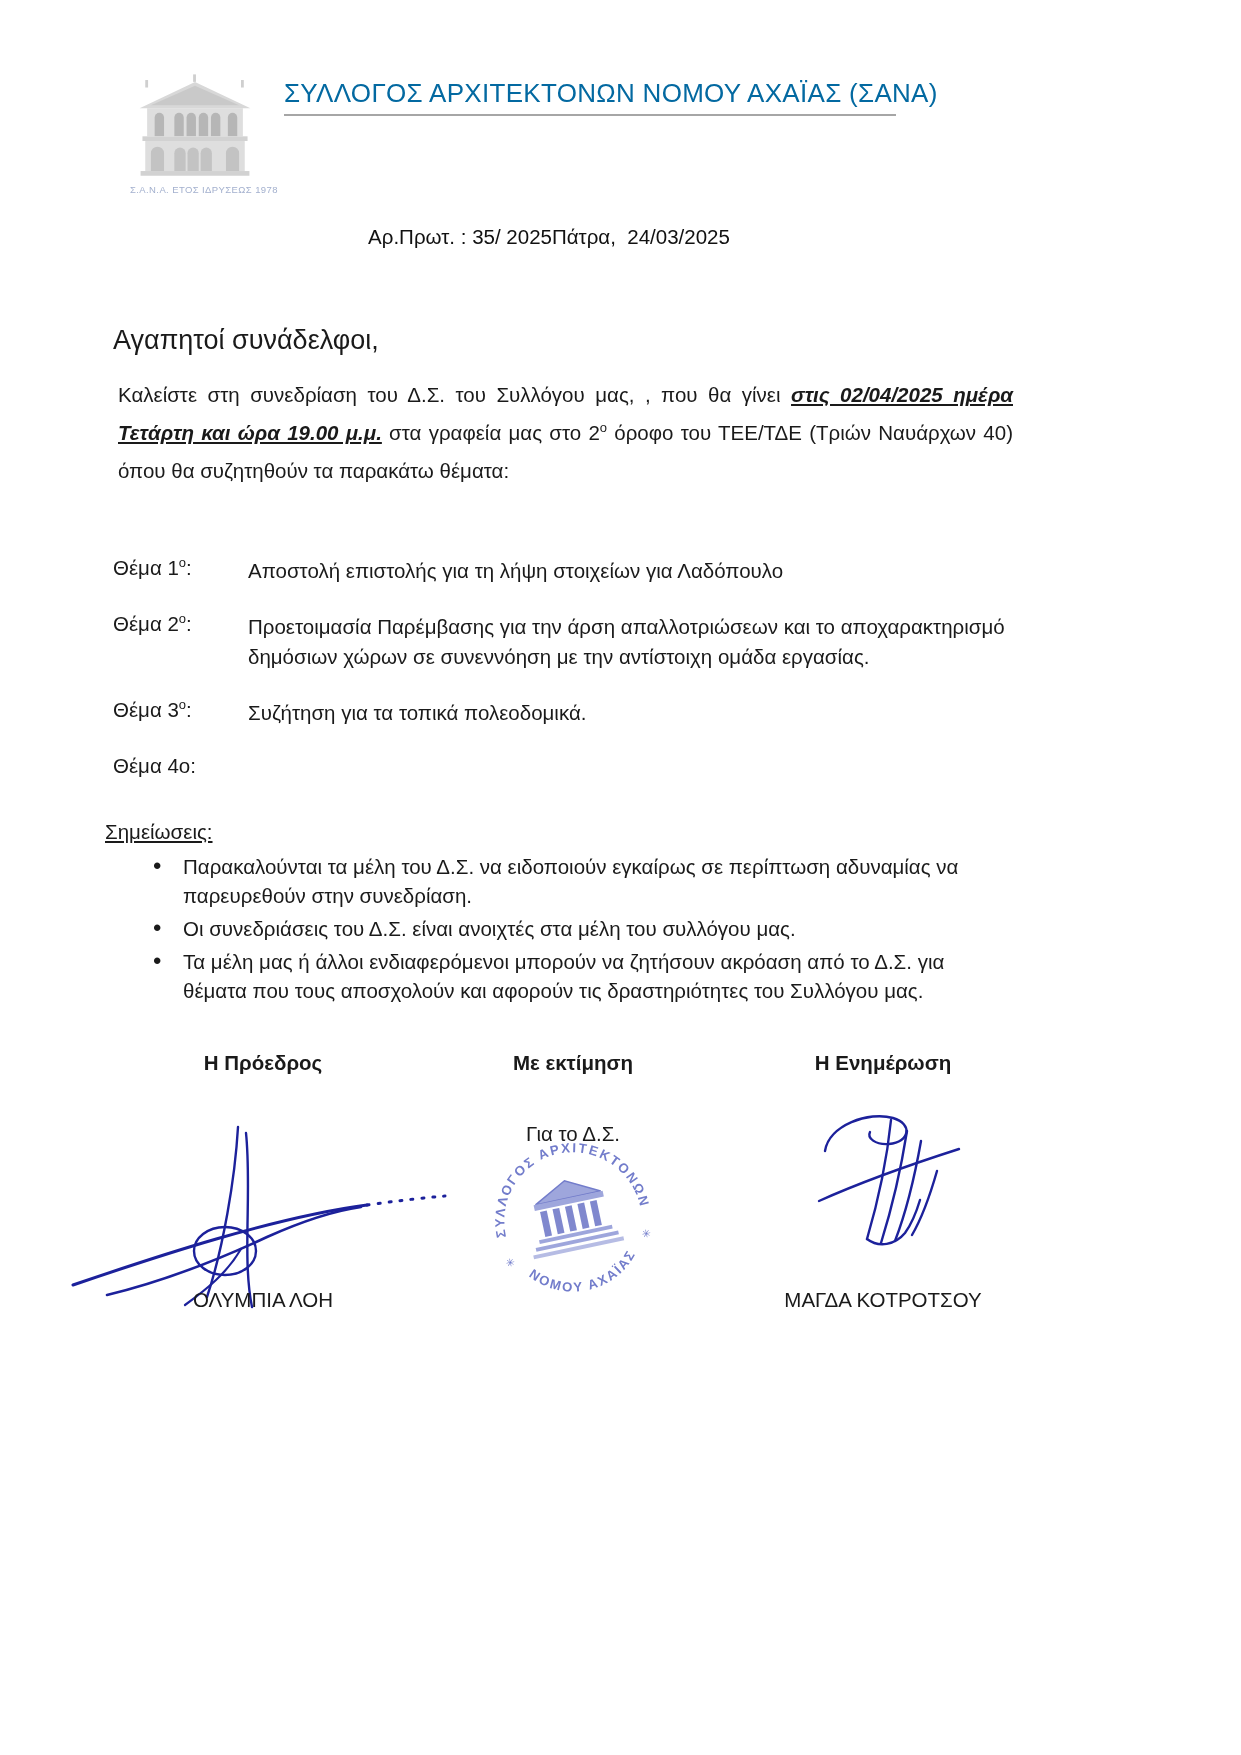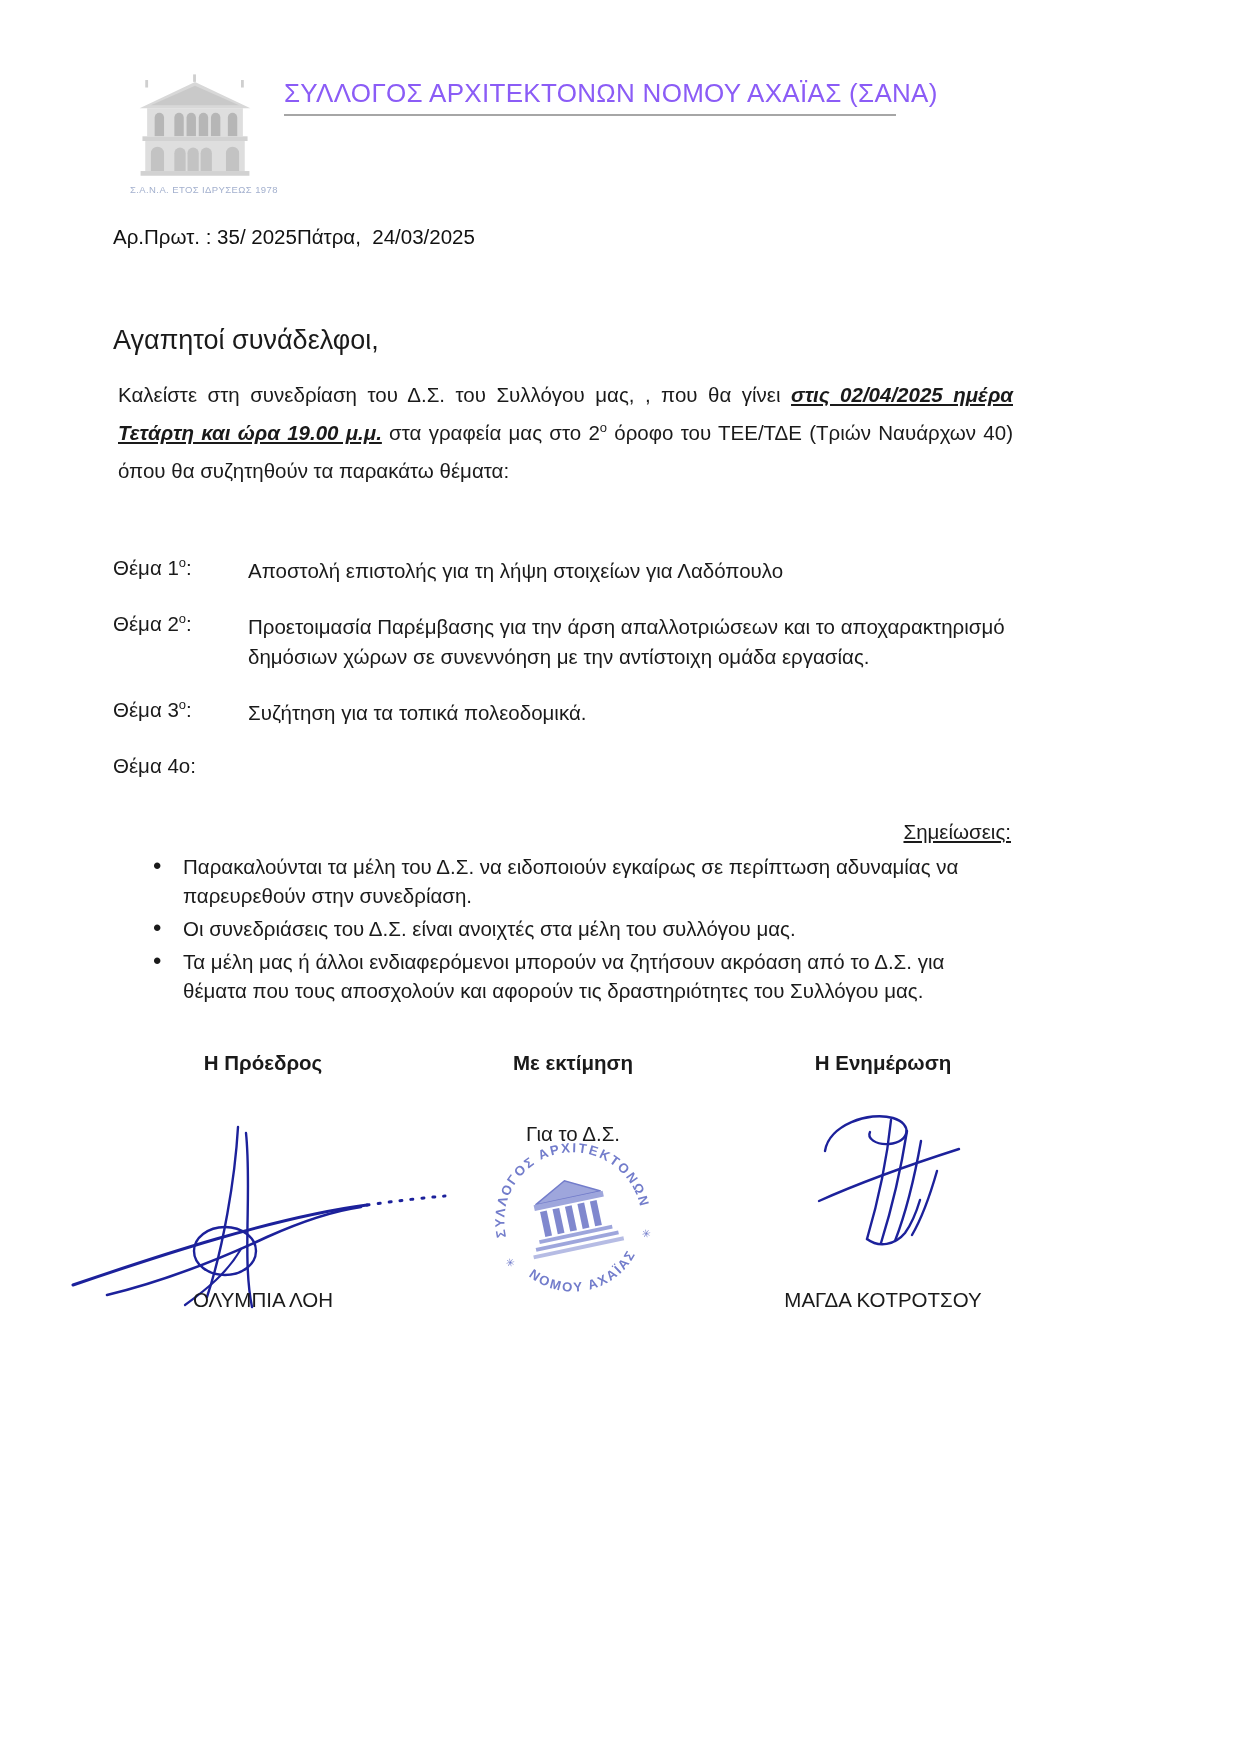--- a/index.html
+++ b/index.html
@@ -25,32 +25,32 @@
   .logo-caption{
     font-size:9.5px;
     color:#a3b0ce;
     letter-spacing:.4px;
     margin-top:2px;
     white-space:nowrap;
   }
   .head-text{margin-left:28px;padding-top:4px;}
   .org-name{
     font-size:26px;
-    color:#8b5cf6;
+    color:#0369a1;
     letter-spacing:.3px;
     width:612px;
     border-bottom:2px solid #a6a6a6;
     padding-bottom:5px;
     white-space:nowrap;
   }
   .org-sub{margin-top:7px;font-size:15px;color:#909090;line-height:1.4;}
   
   .meta-row{
     display:flex;
-    justify-content:flex-start;
+    justify-content:center;
     margin:30px 256px 0 113px;
     font-size:20.5px;
     color:#111;
   }
   .pre{white-space:pre;}
   
   .recipient-row{
     display:flex;
     margin:60px 0 0 113px;
     font-size:20.5px;
@@ -67,21 +67,21 @@
   }
   .emph{font-weight:bold;font-style:italic;text-decoration:underline;}
   sup{font-size:13px;line-height:0;}
   
   .themes{margin:66px 230px 0 113px;font-size:20.5px;}
   .theme-row{display:flex;margin-bottom:26px;}
   .theme-label{width:135px;flex:0 0 135px;}
   .theme-text{line-height:30px;}
   
   .notes{margin:42px 230px 0 105px;font-size:20.5px;}
-  .notes-title{text-decoration:underline;text-align:right;}
+  .notes-title{text-decoration:underline;}
   .notes ul{list-style:none;margin:8px 0 0 40px;padding:0;}
   .notes li{position:relative;padding-left:38px;line-height:29px;margin-bottom:4px;}
   .notes li::before{
     content:"\2022";
     position:absolute;left:8px;top:-1px;
     font-size:24px;
   }
   
   .sig-grid{
     display:grid;

